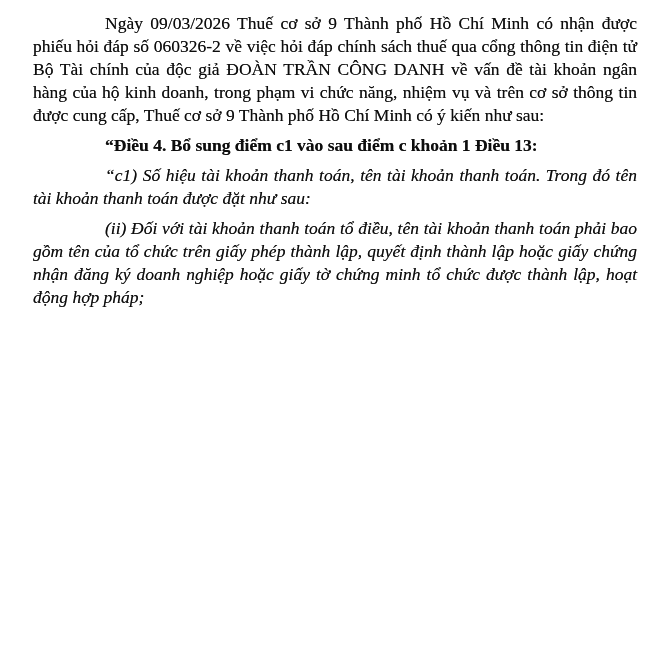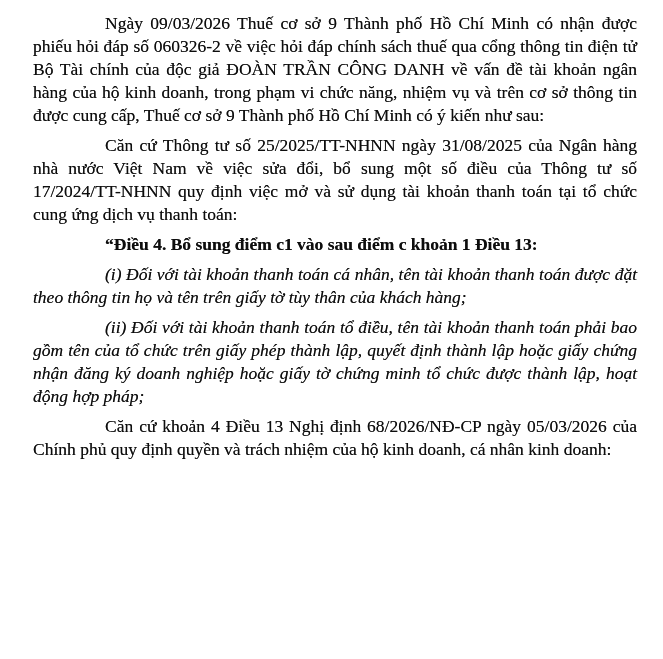--- a/index.html
+++ b/index.html
@@ -40,18 +40,16 @@
   }
   .page p.bold-italic {
     font-weight: bold;
   }
 </style>
 </head>
 <body>
 
 <main class="page" id="doc">
     <p class="normal">Ngày 09/03/2026 Thuế cơ sở 9 Thành phố Hồ Chí Minh có nhận được phiếu hỏi đáp số 060326-2 về việc hỏi đáp chính sách thuế qua cổng thông tin điện tử Bộ Tài chính của độc giả ĐOÀN TRẦN CÔNG DANH về vấn đề tài khoản ngân hàng của hộ kinh doanh, trong phạm vi chức năng, nhiệm vụ và trên cơ sở thông tin được cung cấp, Thuế cơ sở 9 Thành phố Hồ Chí Minh có ý kiến như sau:</p>
-    <p class="normal">Căn cứ Thông tư số 25/2025/TT-NHNN ngày 31/08/2025 của Ngân hàng nhà nước Việt Nam về việc sửa đổi, bổ sung một số điều của Thông tư số 17/2024/TT-NHNN quy định việc mở và sử dụng tài khoản thanh toán tại tổ chức cung ứng dịch vụ thanh toán:</p>
     <p class="bold-italic">“Điều 4. Bổ sung điểm c1 vào sau điểm c khoản 1 Điều 13:</p>
-    <p class="italic">(i) Đối với tài khoản thanh toán cá nhân, tên tài khoản thanh toán được đặt theo thông tin họ và tên trên giấy tờ tùy thân của khách hàng;</p>
+    <p class="italic">“c1) Số hiệu tài khoản thanh toán, tên tài khoản thanh toán. Trong đó tên tài khoản thanh toán được đặt như sau:</p>
     <p class="italic">(ii) Đối với tài khoản thanh toán tổ điều, tên tài khoản thanh toán phải bao gồm tên của tổ chức trên giấy phép thành lập, quyết định thành lập hoặc giấy chứng nhận đăng ký doanh nghiệp hoặc giấy tờ chứng minh tổ chức được thành lập, hoạt động hợp pháp;</p>
-    <p class="normal">Căn cứ khoản 4 Điều 13 Nghị định 68/2026/NĐ-CP ngày 05/03/2026 của Chính phủ quy định quyền và trách nhiệm của hộ kinh doanh, cá nhân kinh doanh:</p>
   </main>
 
 </body></html>

